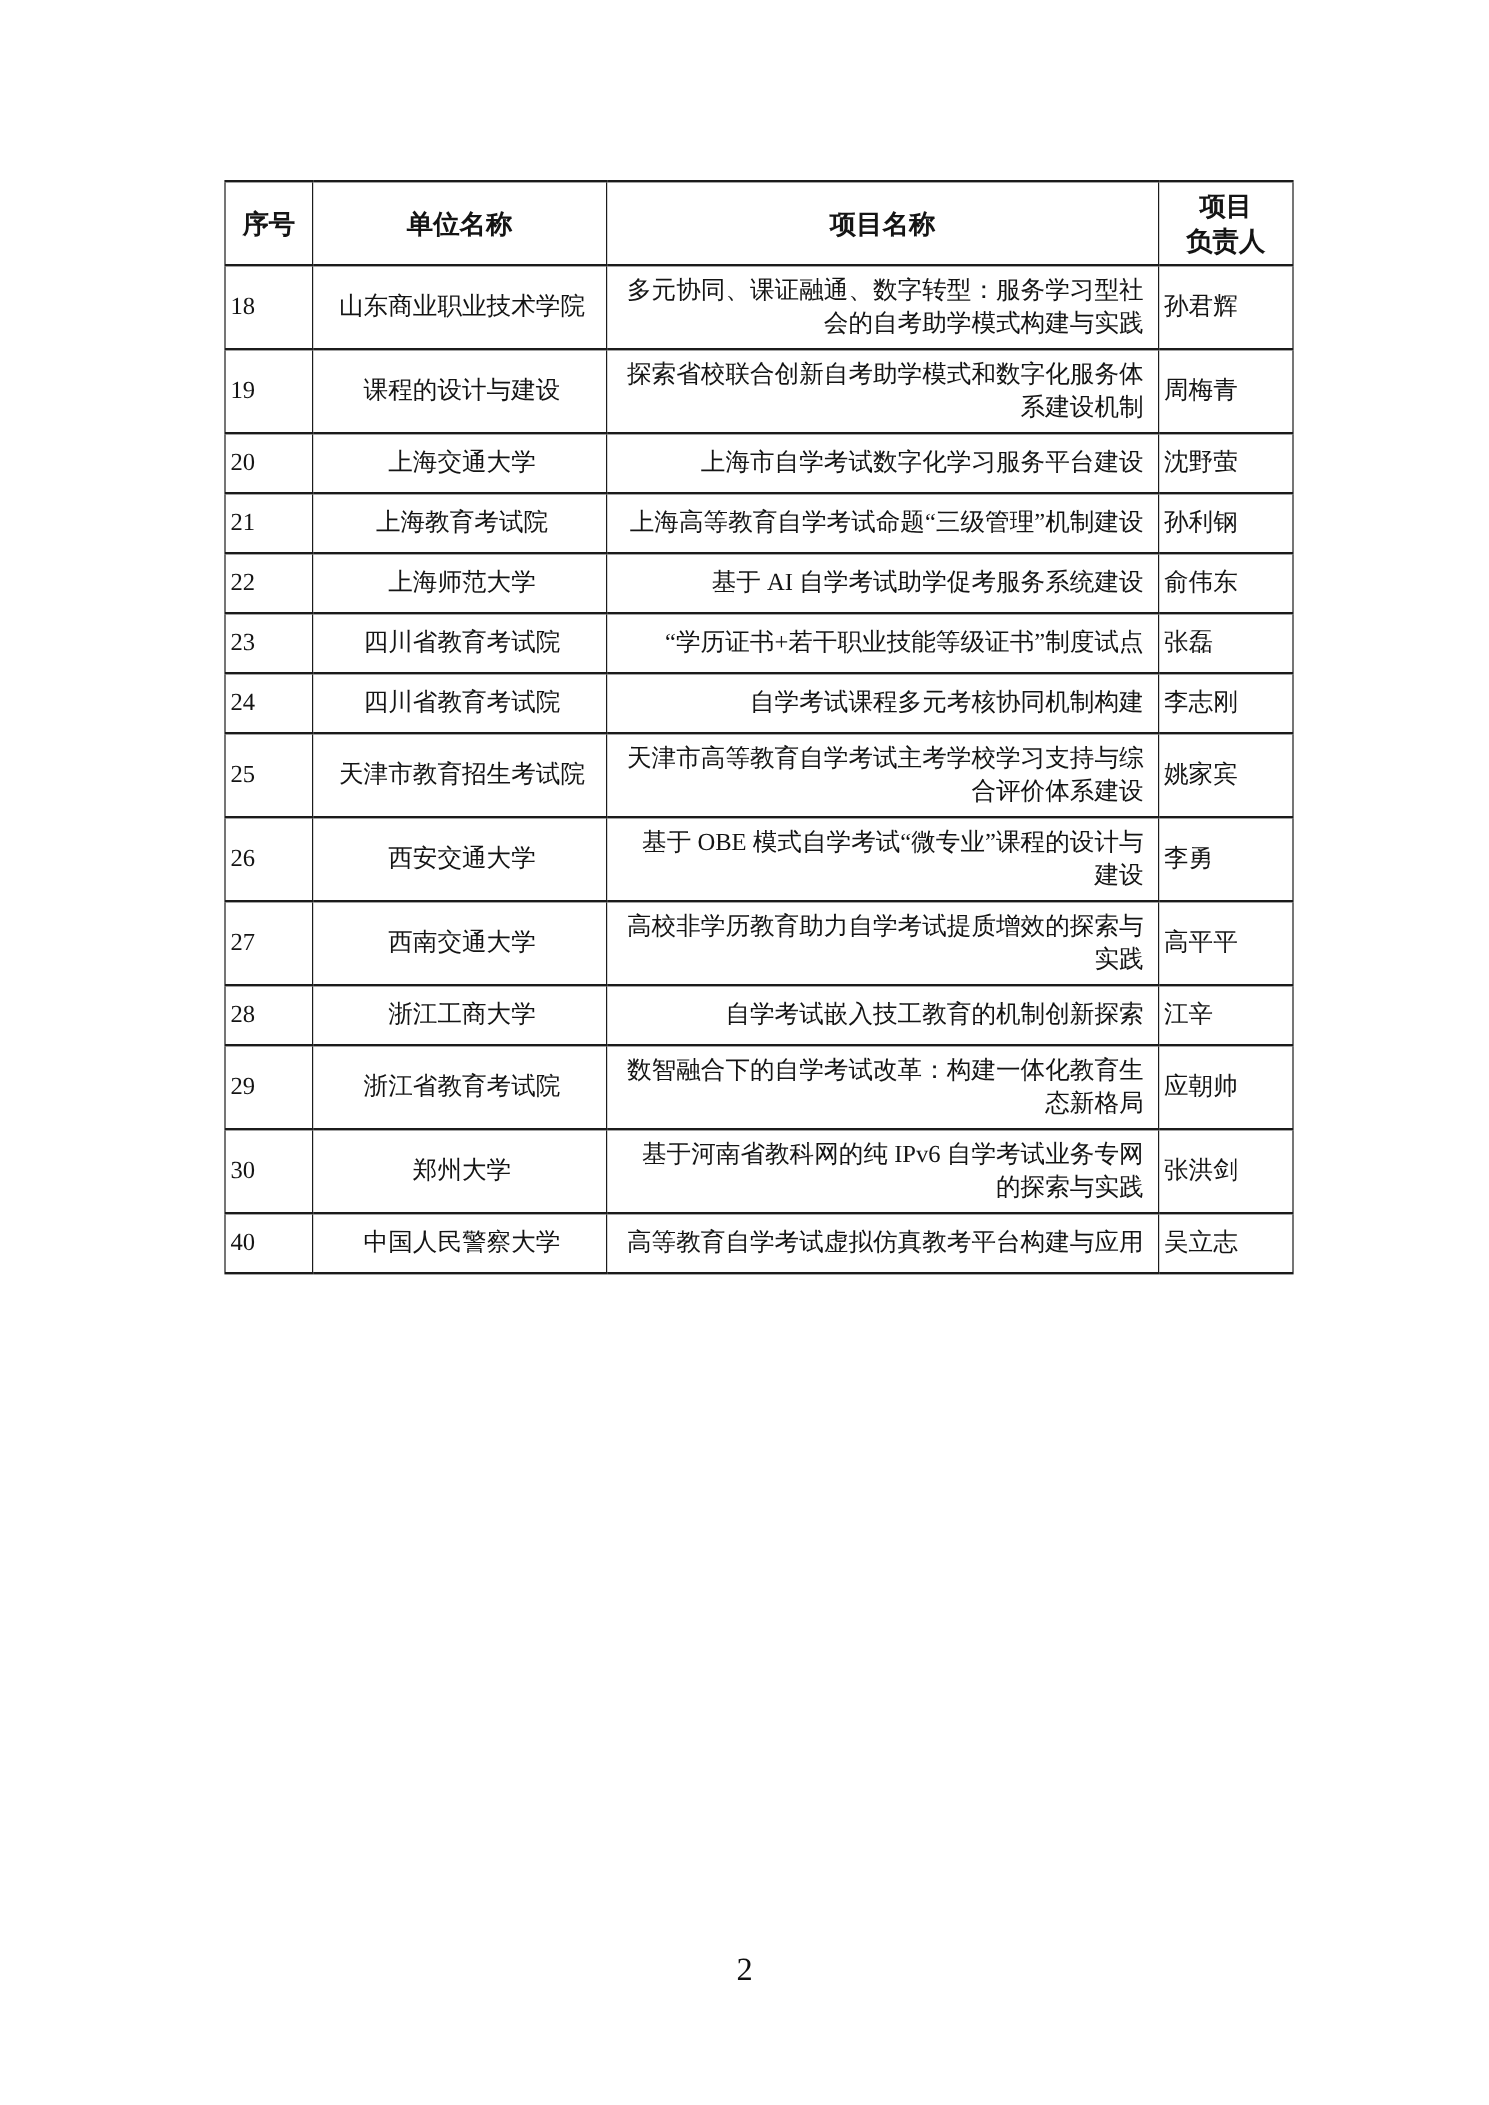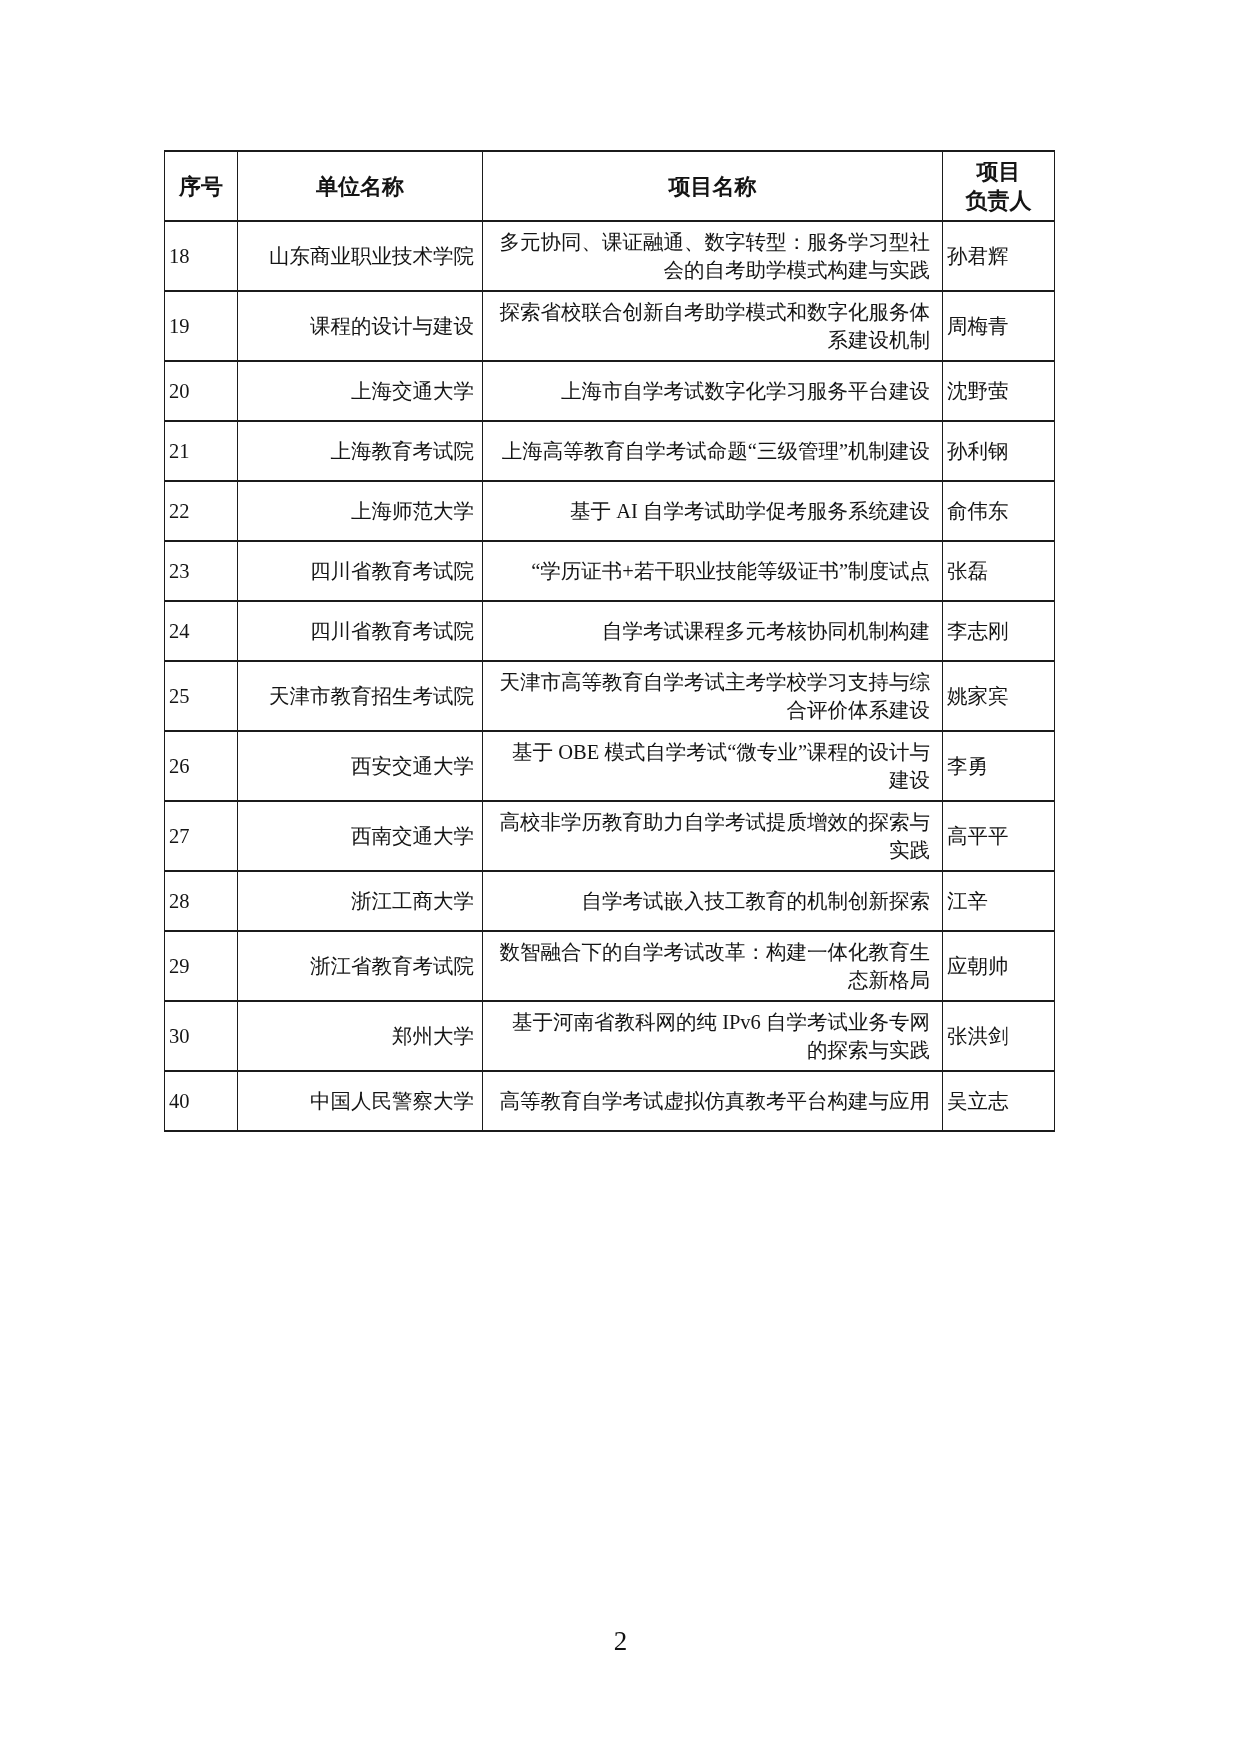--- a/index.html
+++ b/index.html
@@ -10,21 +10,21 @@
     color: #141414;
   }
   .page {
     position: relative;
     width: 1241px; height: 1754px;
     background: #ffffff;
     overflow: hidden;
   }
   table.projects {
     position: absolute;
-    left: 164px; top: 150px;
+    left: 187px; top: 150px;
     width: 890px;
     table-layout: fixed;
     border-collapse: collapse;
   }
   th, td {
     border: 1px solid #1b1b1b;
     border-top-width: 2px;
     border-bottom-width: 2px;
     vertical-align: middle;
     word-break: break-all;
@@ -33,25 +33,25 @@
     font-size: 22px;
     font-weight: bold;
     height: 52px;
     line-height: 29px;
     padding: 5px 6px;
     text-align: center;
   }
   td {
     font-size: 20.5px;
     line-height: 28px;
-    height: 60px;
+    height: 50px;
     padding: 6px 12px;
   }
   td.col-no, td.col-leader { text-align: left; padding-left: 4px; padding-right: 4px; }
-  td.col-unit { text-align: right; padding-left: 12px; padding-right: 8px; }
+  td.col-unit { text-align: center; padding-left: 12px; padding-right: 8px; }
   td.col-project { text-align: right; }
   .hline { display: block; }
   .page-number {
     position: absolute;
     top: 1624px; left: 0;
     width: 100%;
     text-align: center;
     font-size: 27px;
     line-height: 34px;
     color: #111111;

